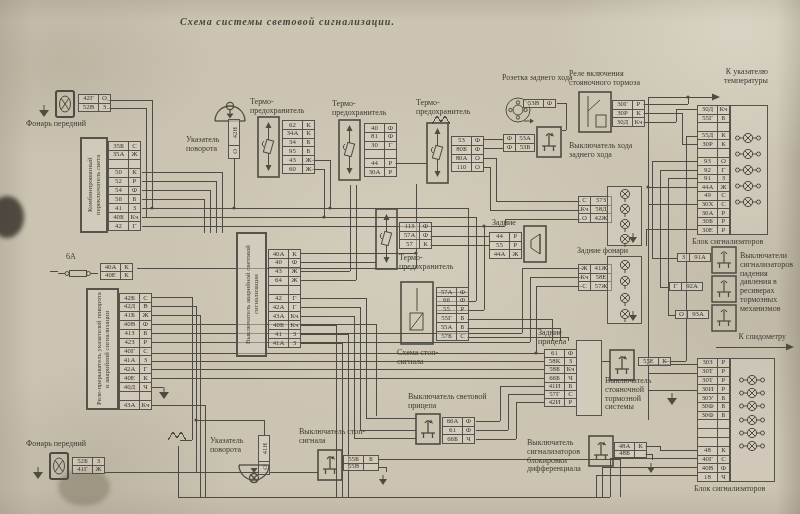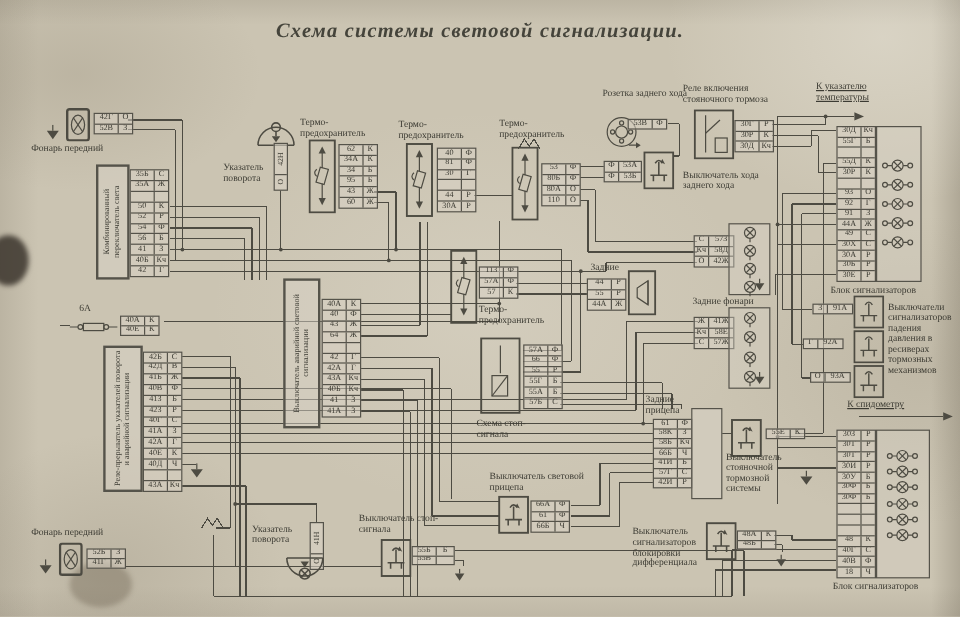--- a/index.html
+++ b/index.html
@@ -11,23 +11,23 @@
       radial-gradient(220px 140px at 8% 12%, rgba(120,110,90,.18), transparent 70%),
       radial-gradient(260px 200px at 92% 6%, rgba(230,226,214,.5), transparent 70%),
       radial-gradient(300px 220px at 50% 50%, rgba(226,221,208,.35), transparent 75%),
       radial-gradient(200px 160px at 12% 92%, rgba(110,100,82,.16), transparent 70%),
       radial-gradient(240px 180px at 96% 60%, rgba(120,112,94,.14), transparent 72%),
       linear-gradient(90deg, rgba(105,96,80,.16), rgba(0,0,0,0) 4%, rgba(0,0,0,0) 97%, rgba(90,82,66,.25)),
       linear-gradient(0deg, rgba(105,96,80,.12), rgba(0,0,0,0) 5%, rgba(0,0,0,0) 96%, rgba(120,112,96,.18));}
   .blob{position:absolute;z-index:1;border-radius:50%;filter:blur(2px);}
   .wires{position:absolute;left:0;top:0;z-index:2;}
   .lbl{position:absolute;z-index:4;font-size:8px;line-height:1.1;color:#3c3b33;}
-  .lbl.c{text-align:left;text-decoration:underline;}
-  .title{position:absolute;z-index:4;left:180px;top:16px;width:440px;text-align:center;
-         font-size:17px;font-weight:bold;font-style:italic;letter-spacing:1px;color:#45443b;}
+  .lbl.c{text-align:right;}
+  .title{position:absolute;z-index:4;left:180px;top:16px;width:440px;text-align:left;
+         font-size:10px;font-weight:bold;font-style:italic;letter-spacing:1px;color:#45443b;}
   .wtable{position:absolute;z-index:3;display:flex;flex-direction:column;
           border:1px solid #55534a;background:rgba(216,210,197,.55);box-sizing:border-box;width:33px;}
   .trow{flex:1;display:flex;min-height:0;}
   .trow + .trow{border-top:1px solid #55534a;}
   .cell{display:flex;align-items:center;justify-content:center;
         font-size:6.8px;line-height:1;color:#3b3a32;overflow:hidden;}
   .c1{width:19px;border-right:1px solid #55534a;}
   .c2{flex:1;}
   .flip .c1{width:11px;}
   .vbox{position:absolute;z-index:3;border:2px solid #55534a;background:rgba(216,210,197,.5);

